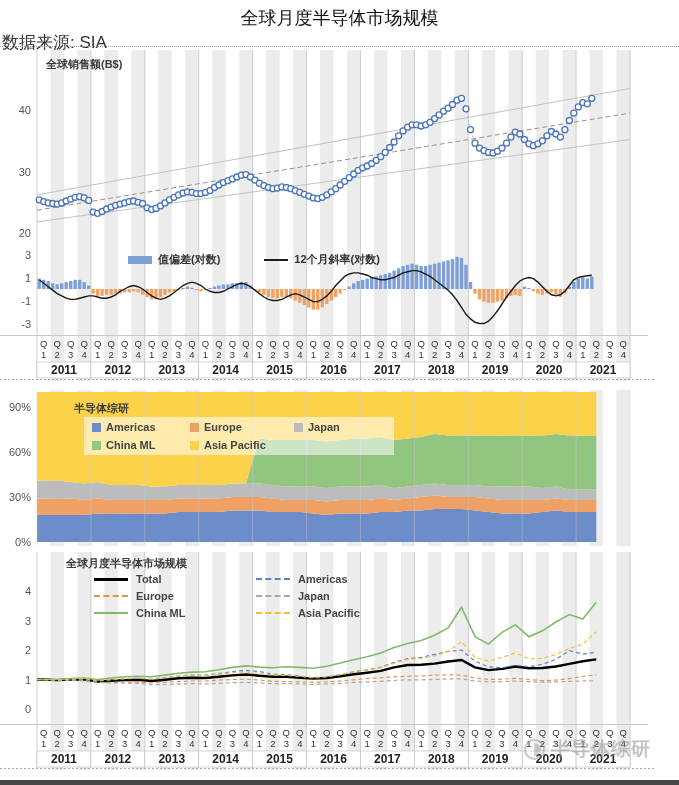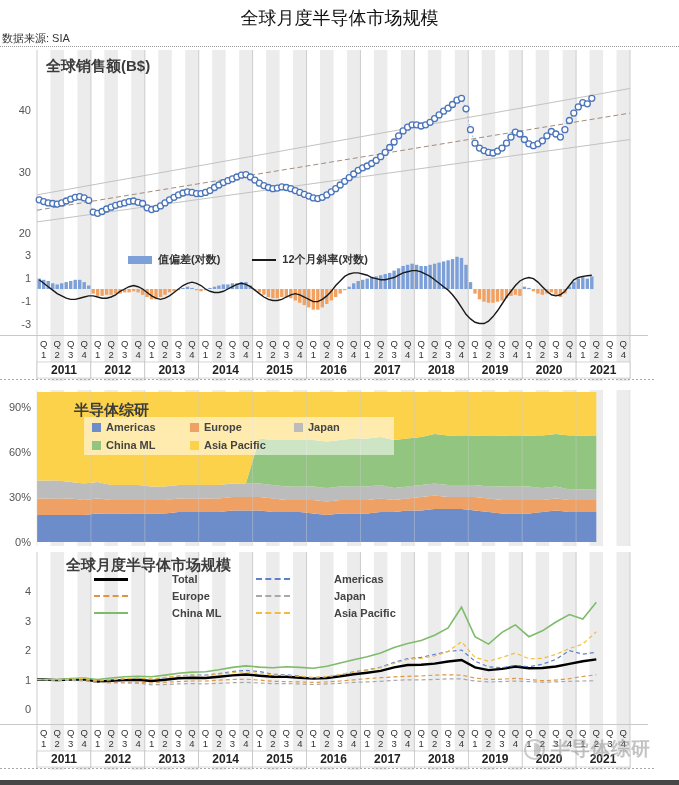--- a/index.html
+++ b/index.html
@@ -1,48 +1,48 @@
 <!DOCTYPE html>
 <html><head>
 <meta charset="utf-8">
 <style>
   html,body{margin:0;padding:0;background:#fff;}
   .page{position:relative;width:679px;height:785px;background:#fff;overflow:hidden;
         font-family:"Liberation Sans","DejaVu Sans",sans-serif;}
   .title{position:absolute;top:6px;left:0;width:679px;text-align:center;
          font-size:18px;font-weight:normal;color:#111;}
-  .source{position:absolute;top:31px;left:2px;font-size:11px;color:#333;}
+  .source{position:absolute;top:31px;left:2px;font-size:17px;color:#333;}
   .top-sep{position:absolute;top:46px;left:0;width:679px;border-top:1px dotted #999;}
   svg{position:absolute;left:0;width:679px;display:block;}
   #svg-sales{top:50px;height:195px;}
   #svg-dev{top:245px;height:90px;}
   #svg-axis1{top:335px;height:46px;}
   #svg-share{top:390px;height:156px;}
   #svg-trend{top:552px;height:172px;}
   #svg-axis2{top:724px;height:46px;}
   svg text{font-family:"Liberation Sans","DejaVu Sans",sans-serif;}
-  .panel-title{position:absolute;font-size:15px;font-weight:bold;color:#3c3c3c;z-index:4;}
+  .panel-title{position:absolute;font-size:11px;font-weight:bold;color:#3c3c3c;z-index:4;}
   #sales-title{left:46px;top:57px;}
   #share-title{left:74px;top:401px;}
   #trend-title{left:66px;top:556px;}
-  .dev-legend{position:absolute;left:128px;top:252px;display:flex;gap:32px;
+  .dev-legend{position:absolute;left:128px;top:252px;display:flex;gap:44px;
               font-size:11px;font-weight:bold;color:#333;z-index:4;align-items:center;}
   .dev-legend .li{display:flex;align-items:center;}
   .sw-bar{display:inline-block;width:24px;height:8px;margin-right:6px;}
   .sw-line{display:inline-block;width:24px;height:0;border-top:2px solid #000;margin-right:6px;}
   .share-legend{position:absolute;left:84px;top:417px;display:grid;
                 grid-template-columns:98px 104px 92px;row-gap:6px;
                 background:rgba(255,255,255,0.55);padding:4px 8px;z-index:4;
                 font-size:11px;font-weight:bold;color:#444;}
   .share-legend .li{display:flex;align-items:center;}
   .sq{display:inline-block;width:9px;height:9px;margin-right:5px;}
   .trend-legend{position:absolute;left:94px;top:573px;display:grid;
                 grid-template-columns:162px 175px;row-gap:5px;z-index:4;
                 font-size:11px;font-weight:bold;color:#444;}
-  .trend-legend .li{display:flex;align-items:center;gap:36px;}
+  .trend-legend .li{display:flex;align-items:center;}
   .ls{display:inline-block;width:34px;height:0;border-top:2px solid #000;margin-right:8px;}
   .ls-bold{border-top-width:3px;}
   .ls-dash{border-top-style:dashed;}
   .watermark{position:absolute;left:524px;top:736px;display:flex;align-items:center;gap:6px;
              color:rgba(145,145,145,0.55);font-size:19px;font-weight:bold;
              letter-spacing:1px;z-index:9;pointer-events:none;}
   .wm-circle{width:17px;height:17px;border:2px solid rgba(150,150,150,.5);border-radius:50%;
              position:relative;overflow:hidden;flex:0 0 auto;}
   .wm-half{position:absolute;left:8px;top:2px;width:7px;height:13px;
            background:rgba(150,150,150,.45);border-radius:0 7px 7px 0;}

